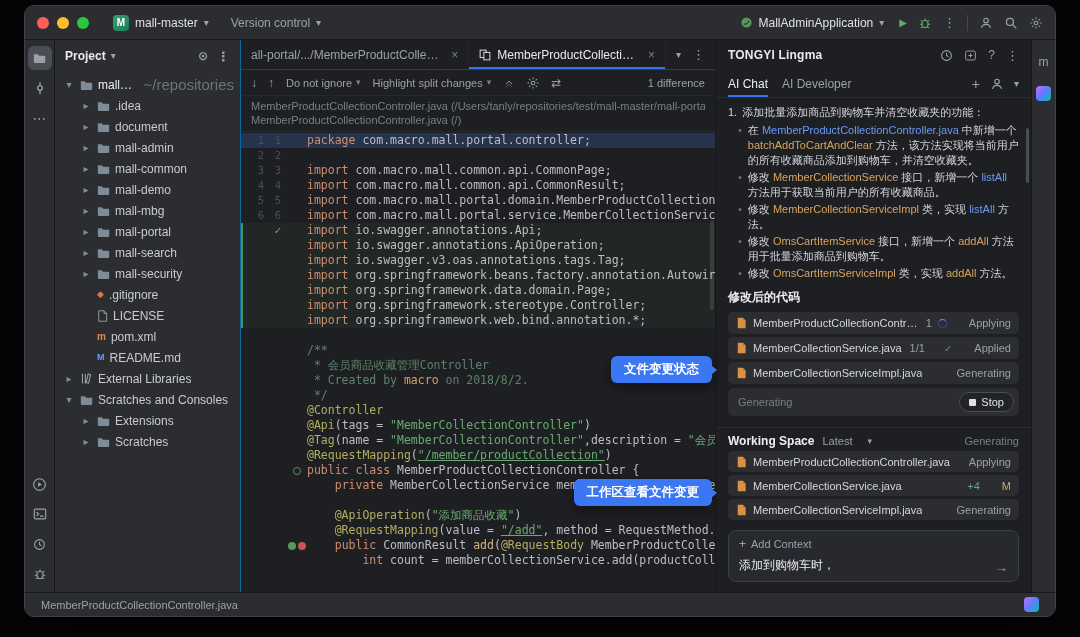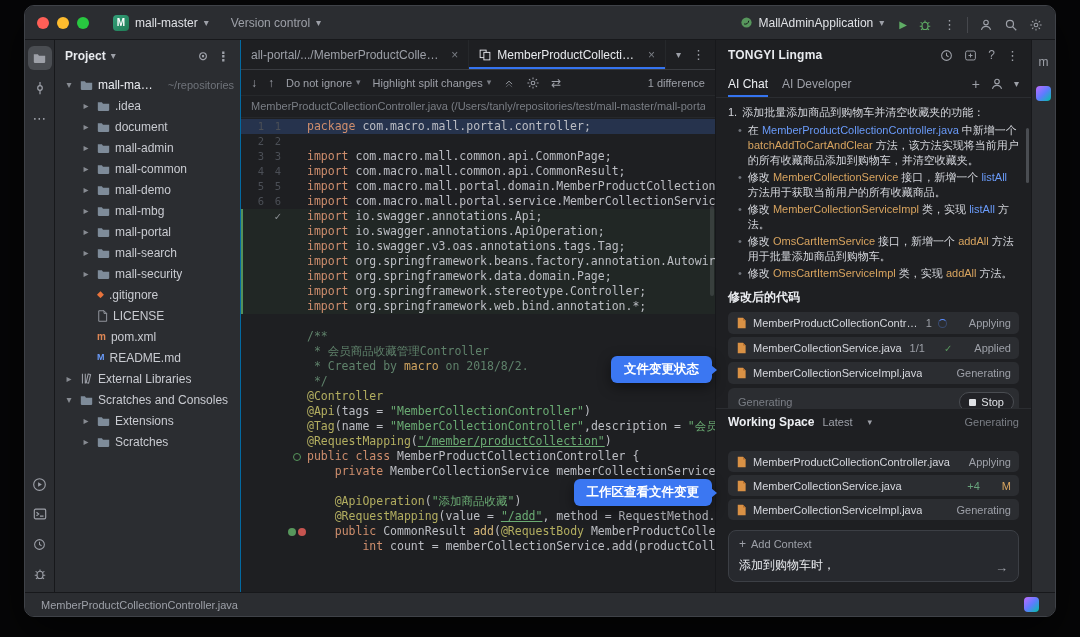--- a/index.html
+++ b/index.html
@@ -10,42 +10,42 @@
 .window{position:absolute;left:24px;top:5px;width:1032px;height:612px;background:#1e1f22;border:1px solid #3f4248;border-radius:10px;overflow:hidden;display:flex;flex-direction:column;box-shadow:0 16px 44px rgba(0,0,0,.65)}
 
 .titlebar{height:34px;flex:0 0 34px;background:#2b2d31;display:flex;align-items:center;gap:6px;padding:0 12px;border-bottom:1px solid #17181b}
 .traffic{display:flex;gap:8px;margin-right:10px}
 .tl{width:12px;height:12px;border-radius:50%}
 .tl.red{background:#ff5f57}.tl.yellow{background:#febc2e}.tl.green{background:#28c840}
 .tb-chip{display:flex;align-items:center;gap:6px;padding:3px 8px;border-radius:6px;font-size:12px;color:#dfe1e5}
 .proj-badge{width:16px;height:16px;border-radius:4px;background:linear-gradient(135deg,#34a07a,#1f7a54);color:#fff;font-size:10px;font-weight:700;display:flex;align-items:center;justify-content:center}
 .dim{color:#9da0a8}
 .tb-spacer{flex:1}
-.tb-right{display:flex;align-items:flex-end;gap:11px;color:#9da0a8}
+.tb-right{display:flex;align-items:center;gap:11px;color:#9da0a8}
 .tb-right .icon[data-name="debug-icon"]{color:#5fad65}
 .divider-v{width:1px;height:16px;background:#46484d}
 
 .main{flex:1;display:flex;min-height:0}
 .stripe{background:#2b2d31;display:flex;flex-direction:column;align-items:center;padding:6px 0;gap:6px}
 .stripe.left{width:30px;flex:0 0 30px;border-right:1px solid #17181b}
 .stripe.right{width:24px;flex:0 0 24px;border-left:1px solid #17181b;gap:12px;padding-top:10px;color:#9da0a8}
 .stripe-btn{width:24px;height:24px;border-radius:6px;display:flex;align-items:center;justify-content:center;color:#9da0a8}
 .stripe-btn.active{background:#4a4d52;color:#e8eaee}
 .stripe-sp{flex:1}
 .lingma-logo{width:15px;height:15px;border-radius:4px;background:linear-gradient(135deg,#c06bff,#5f7bff 50%,#00c2a8)}
 
 .project-panel{width:186px;flex:0 0 186px;background:#2b2d31;border-right:1px solid #0369a1;display:flex;flex-direction:column;min-height:0}
 .panel-header{height:32px;flex:0 0 32px;display:flex;align-items:center;gap:5px;padding:0 10px;font-size:12px;font-weight:700;color:#e8eaee}
 .ph-icons{margin-left:auto;display:flex;gap:9px;color:#9da0a8}
 .tree{flex:1;overflow:hidden;font-size:12px;padding-top:2px}
 .tree-row{height:21px;display:flex;align-items:center;gap:5px;white-space:nowrap;padding-right:6px}
 .chev{width:12px;color:#878b92;font-size:10px;display:inline-flex;justify-content:center;flex:0 0 12px}
 .tree-label{color:#c9cbd1;overflow:hidden;text-overflow:ellipsis}
 .tree-row.root .tree-label{color:#eceef2}
-.tree-ann{color:#6f737a;margin-left:5px;font-size:11px}
+.tree-ann{color:#6f737a;margin-left:5px;font-size:15px}
 .ic-maven{color:#e08855;font-weight:700}
 .ic-md{color:#6a9bfa;font-weight:700}
 .ic-git{color:#e8733c}
 .ic-green{color:#5fad65}
 
 .editor{flex:1;min-width:0;display:flex;flex-direction:column;background:#1e1f22;position:relative}
 .tabstrip{height:30px;flex:0 0 30px;display:flex;align-items:stretch;border-bottom:1px solid #393b40}
 .etab{display:flex;align-items:center;gap:6px;padding:0 10px;font-size:12px;color:#9da0a8;border-right:1px solid #26282b;max-width:235px;white-space:nowrap;overflow:hidden}
 .etab .lbl{overflow:hidden;text-overflow:ellipsis}
 .etab.active{color:#e8eaee;box-shadow:inset 0 -2px 0 #3574f0}
@@ -98,21 +98,21 @@
 .frow .cnt{color:#9da0a8;margin-left:2px;flex:0 0 auto}
 .frow .right,.wrow .right{margin-left:auto;display:flex;align-items:center;gap:22px;color:#9da0a8;flex:0 0 auto}
 .spinner{width:9px;height:9px;border:1.5px solid rgba(91,142,255,.3);border-top-color:#5b8eff;border-radius:50%;animation:rot 1s linear infinite}
 @keyframes rot{to{transform:rotate(360deg)}}
 .chk{color:#57965c;font-size:10px}
 .genbar{height:28px;background:#2b2d31;border-radius:6px;display:flex;align-items:center;padding:0 5px 0 10px;margin-top:4px;font-size:11px;color:#7a7e85}
 .stop-btn{margin-left:auto;height:20px;padding:0 9px;border:1px solid #4a4d52;border-radius:10px;background:#222327;display:flex;align-items:center;gap:5px;font-size:11px;color:#dfe1e5}
 .stop-sq{width:7px;height:7px;background:#dfe1e5;border-radius:1px}
 .msg-scrollbar{position:absolute;right:2px;top:30px;width:3px;height:55px;background:#4a4d52;border-radius:2px}
 .workspace{flex:0 0 auto;padding:6px 12px 3px;border-top:1px solid #2b2d31}
-.ws-head{display:flex;align-items:center;gap:8px;font-size:12px;color:#eceef2;font-weight:700;margin-bottom:22px}
+.ws-head{display:flex;align-items:center;gap:8px;font-size:12px;color:#eceef2;font-weight:700;margin-bottom:3px}
 .ws-filter{font-weight:400;font-size:11px;color:#9da0a8;display:flex;align-items:center;gap:15px}
 .ws-status{margin-left:auto;font-weight:400;font-size:11px;color:#7a7e85}
 .wrow{height:21px;background:#2b2d31;border-radius:5px;display:flex;align-items:center;gap:6px;padding:0 8px;margin-bottom:3px;font-size:11px;color:#d5d7dd}
 .wrow .nm{white-space:nowrap;overflow:hidden;text-overflow:ellipsis}
 .plus4{color:#67a37c}
 .flagM{color:#d8a45f}
 .ai-input{flex:0 0 auto;margin:4px 12px 10px;background:#27292e;border:1px solid #3c3f45;border-radius:8px;padding:7px 10px;display:flex;flex-direction:column;gap:7px}
 .addctx{display:flex;align-items:center;gap:5px;font-size:11px;color:#9da0a8}
 .input-row{display:flex;align-items:flex-end;gap:8px}
 .input-text{flex:1;font-size:12px;color:#eceef2}
@@ -475,20 +475,21 @@
                 <circle cx="8" cy="8" r="2.1" fill="none" stroke="currentColor" stroke-width="1.2"></circle>
                 <path d="M8 1.6v2.1M8 12.3v2.1M1.6 8h2.1M12.3 8h2.1M3.5 3.5L5 5M11 11l1.5 1.5M12.5 3.5L11 5M5 11l-1.5 1.5" stroke="currentColor" stroke-width="1.2"></path>
               </svg>
             </span>
             <span class="icon" data-name="swap-icon" style="font-size: 12px;">⇄</span>
           </span>
         <span class="diffcount" data-name="difference-count">1 difference</span>
       </div>
       <div class="paths" data-name="diff-file-paths">
         <div class="path-line" data-name="diff-path-left">MemberProductCollectionController.java (/Users/tanly/repositories/test/mall-master/mall-portal/src/mai...</div>
+        <div class="path-line" data-name="diff-path-right">MemberProductCollectionController.java (/)</div>
       </div>
       <div class="code" data-name="code-area" id="code-area">
         <div class="ed-scrollbar" data-name="editor-scrollbar"></div>
       <div class="code-line sel" data-name="code-line"><span class="gut" data-name="line-numbers"><span class="ln" data-name="line-number-before">1</span><span class="ln" data-name="line-number-after">1</span></span><span class="gmark" data-name="gutter-markers"></span><span class="code-text" data-name="code-text"><span class="c-kw">package</span><span class="c-pl"> com.macro.mall.portal.controller;</span></span></div>
           <div class="code-line" data-name="code-line"><span class="gut" data-name="line-numbers"><span class="ln" data-name="line-number-before">2</span><span class="ln" data-name="line-number-after">2</span></span><span class="gmark" data-name="gutter-markers"></span><span class="code-text" data-name="code-text"></span></div>
           <div class="code-line" data-name="code-line"><span class="gut" data-name="line-numbers"><span class="ln" data-name="line-number-before">3</span><span class="ln" data-name="line-number-after">3</span></span><span class="gmark" data-name="gutter-markers"></span><span class="code-text" data-name="code-text"><span class="c-kw">import</span><span class="c-pl"> com.macro.mall.common.api.CommonPage;</span></span></div>
           <div class="code-line" data-name="code-line"><span class="gut" data-name="line-numbers"><span class="ln" data-name="line-number-before">4</span><span class="ln" data-name="line-number-after">4</span></span><span class="gmark" data-name="gutter-markers"></span><span class="code-text" data-name="code-text"><span class="c-kw">import</span><span class="c-pl"> com.macro.mall.common.api.CommonResult;</span></span></div>
           <div class="code-line" data-name="code-line"><span class="gut" data-name="line-numbers"><span class="ln" data-name="line-number-before">5</span><span class="ln" data-name="line-number-after">5</span></span><span class="gmark" data-name="gutter-markers"></span><span class="code-text" data-name="code-text"><span class="c-kw">import</span><span class="c-pl"> com.macro.mall.portal.domain.MemberProductCollection;</span></span></div>
           <div class="code-line" data-name="code-line"><span class="gut" data-name="line-numbers"><span class="ln" data-name="line-number-before">6</span><span class="ln" data-name="line-number-after">6</span></span><span class="gmark" data-name="gutter-markers"></span><span class="code-text" data-name="code-text"><span class="c-kw">import</span><span class="c-pl"> com.macro.mall.portal.service.MemberCollectionService;</span></span></div>
           <div class="code-line added" data-name="code-line"><span class="gut check" data-name="line-numbers">✓</span><span class="gmark" data-name="gutter-markers"></span><span class="code-text" data-name="code-text"><span class="c-kw">import</span><span class="c-pl"> io.swagger.annotations.Api;</span></span></div>

